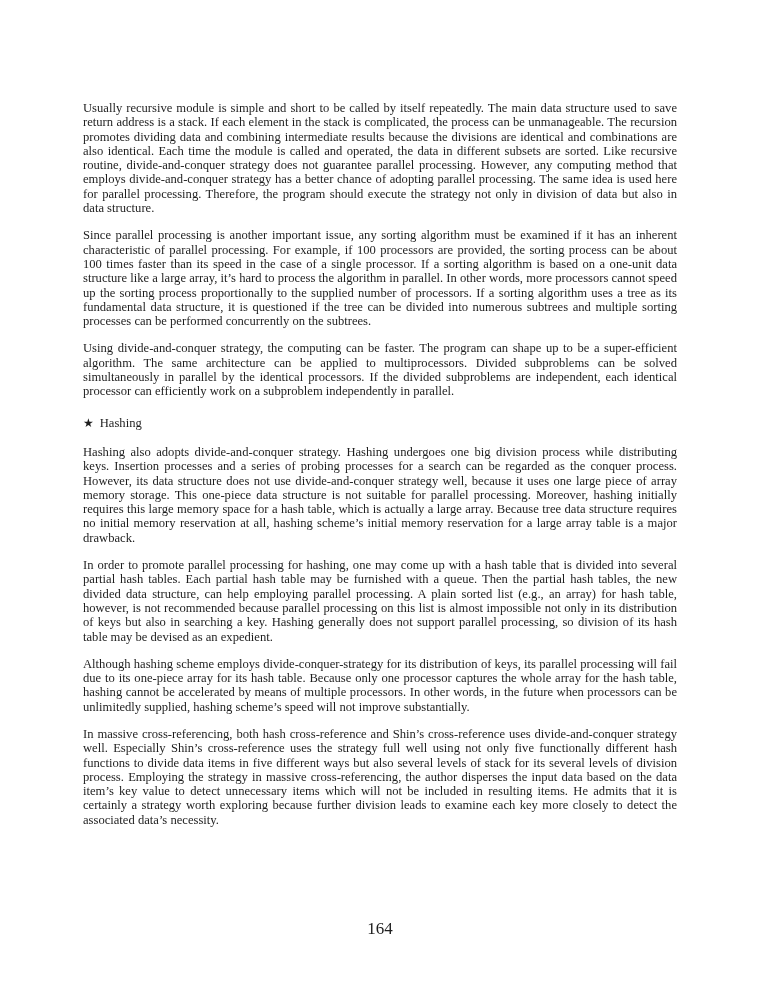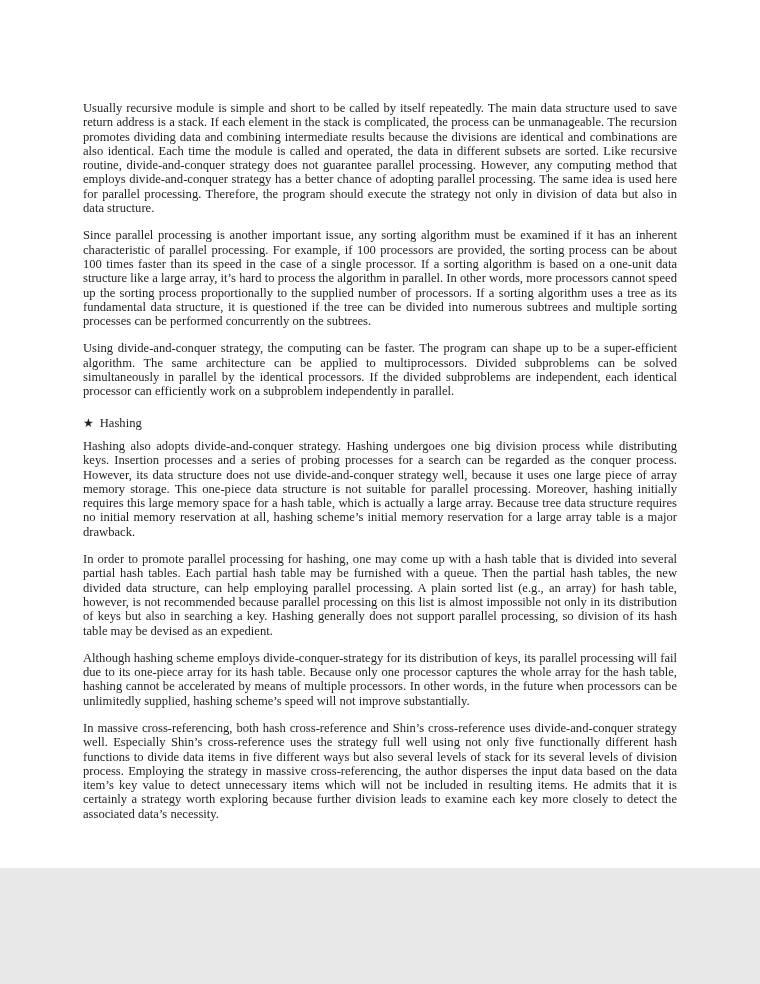--- a/index.html
+++ b/index.html
@@ -3,42 +3,42 @@
 <meta charset="utf-8">
 <style>
   html, body {
     margin: 0;
     padding: 0;
     background: #e8e8e8;
   }
   .page {
     position: relative;
     width: 760px;
-    height: 868px;
+    height: 984px;
     margin: 0 auto;
     background: #ffffff;
     font-family: "Liberation Serif", "DejaVu Serif", serif;
     color: #1e1e1e;
     overflow: hidden;
   }
   .content {
     position: absolute;
     top: 101px;
     left: 83px;
     width: 594px;
   }
   .content p {
     margin: 0 0 13px 0;
     font-size: 12.6px;
     line-height: 14.3px;
     text-align: justify;
     text-justify: inter-word;
   }
   .section-heading {
-    margin: 17px 0 9px 0;
+    margin: 17px 0 15px 0;
     font-size: 12.6px;
     line-height: 14.3px;
     font-weight: normal;
   }
   .section-heading .star {
     display: inline-block;
     margin-right: 6px;
     font-size: 12px;
   }
   .page-number {

